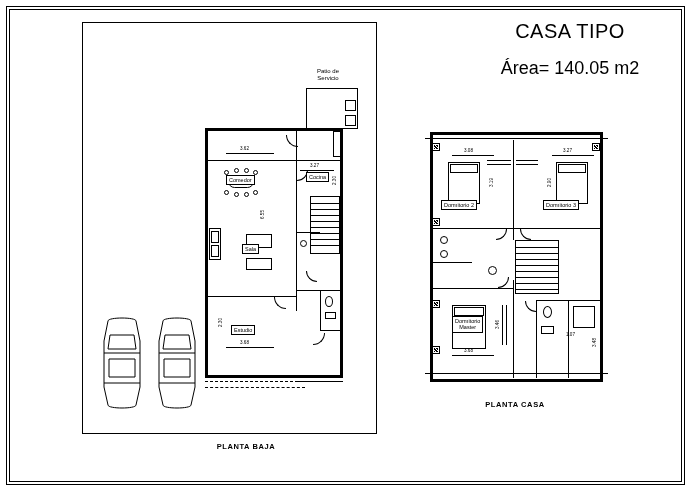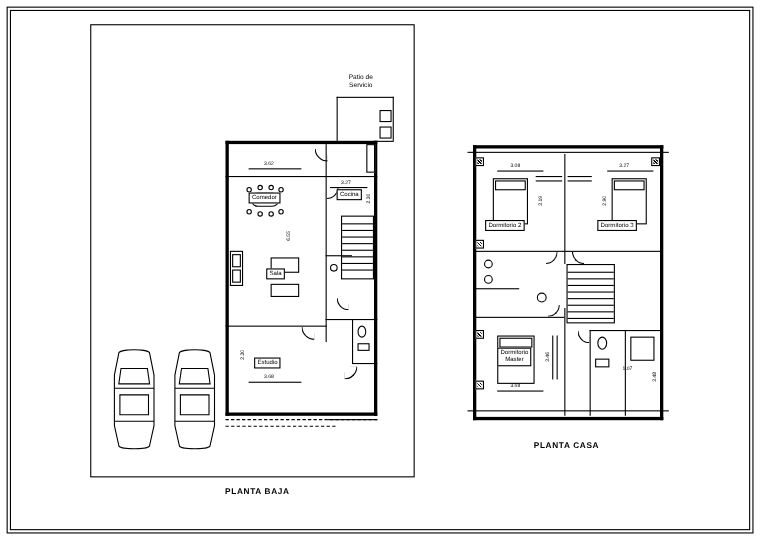--- a/index.html
+++ b/index.html
@@ -67,20 +67,22 @@
     border-radius:0 0 100% 0;box-sizing:border-box;}
 </style>
 </head>
 <body>
 
 <div id="sheet">
 
   <div class="border-outer"></div>
   <div class="border-inner"></div>
 
+  <div class="title-main">CASA TIPO</div>
+  <div class="title-area">Área= 140.05 m2</div>
 
   <div>
 
     <div class="lot"></div>
 
     <div class="wall-v" style="left:205px;top:128px;height:250px;"></div>
     <div class="wall-v" style="left:340px;top:128px;height:250px;"></div>
     <div class="wall-h" style="left:205px;top:128px;width:138px;"></div>
     <div class="wall-h" style="left:205px;top:375px;width:138px;"></div>
 
@@ -172,21 +174,21 @@
     <div class="thin-h" style="left:226px;top:153px;width:48px;"></div>
     <div class="dim" style="left:240px;top:146px;">3.62</div>
     <div class="thin-h" style="left:300px;top:170px;width:34px;"></div>
     <div class="dim" style="left:310px;top:163px;">3.27</div>
     <div class="dimv" style="left:330px;top:178px;">2.30</div>
     <div class="dimv" style="left:258px;top:212px;">6.55</div>
     <div class="dimv" style="left:216px;top:320px;">2.30</div>
     <div class="thin-h" style="left:226px;top:347px;width:48px;"></div>
     <div class="dim" style="left:240px;top:340px;">3.68</div>
 
-    <div class="plan-label" style="left:144px;top:442px;width:180px;">PLANTA BAJA</div>
+    <div class="plan-label" style="left:156px;top:442px;width:180px;">PLANTA BAJA</div>
   </div>
 
   <div>
 
     <div class="wall-v" style="left:430px;top:132px;height:250px;"></div>
     <div class="wall-v" style="left:600px;top:132px;height:250px;"></div>
     <div class="wall-h" style="left:430px;top:132px;width:173px;"></div>
     <div class="wall-h" style="left:430px;top:379px;width:173px;"></div>
     <div class="thin-h" style="left:425px;top:138px;width:183px;"></div>
     <div class="thin-h" style="left:425px;top:373px;width:183px;"></div>

